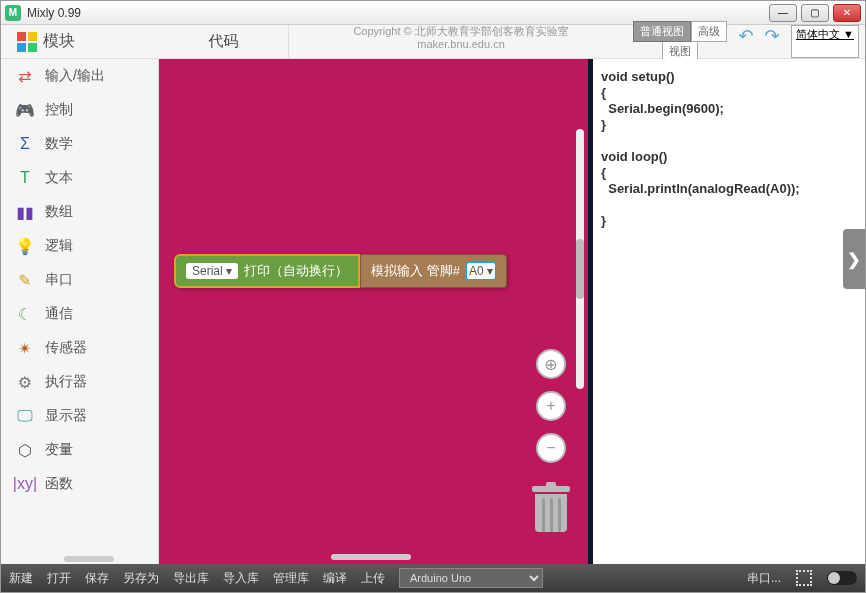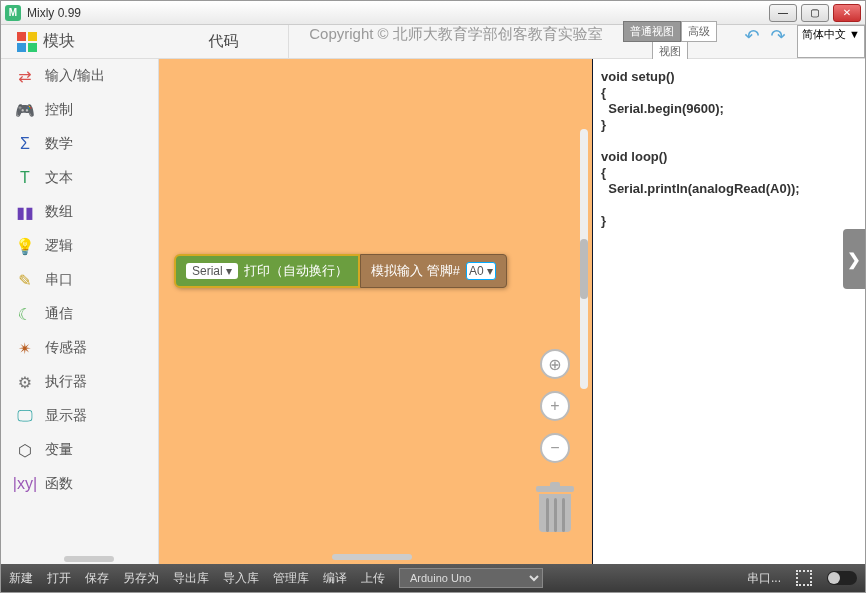--- a/index.html
+++ b/index.html
@@ -15,35 +15,35 @@
 .win-btn.close { background: linear-gradient(#e77,#c33); color: #fff; border-color: #a22; }
 
 .toolbar { height: 34px; background: #f5f5f5; display: flex; border-bottom: 1px solid #ddd; }
 .modules-label { width: 158px; display: flex; align-items: center; padding-left: 16px; gap: 6px; font-size: 16px; color: #555; }
 .puzzle-icon { width: 20px; height: 20px; position: relative; }
 .puzzle-icon::before { content:""; position:absolute; width:9px; height:9px; background:#e74c3c; top:0; left:0; }
 .puzzle-icon::after { content:""; position:absolute; width:9px; height:9px; background:#f1c40f; top:0; right:0; }
 .puzzle-icon span:first-child { position:absolute; width:9px; height:9px; background:#3498db; bottom:0; left:0; }
 .puzzle-icon span:last-child { position:absolute; width:9px; height:9px; background:#2ecc71; bottom:0; right:0; }
 .tab-code { width: 130px; text-align: center; font-size: 15px; color: #444; border-right: 1px solid #ddd; height: 100%; display:flex; align-items:center; justify-content:center; }
-.copyright { flex: 1; text-align: center; font-size: 15px; color: #999; line-height: 1.2; }
-.view-toggle { display: flex; align-items: center; gap: 2px; margin-right: 24px; }
+.copyright { flex: 1; text-align: center; font-size: 11px; color: #999; line-height: 1.2; }
+.view-toggle { display: flex; align-items: center; gap: 2px; margin-right: 8px; }
 .view-btn { font-size: 11px; padding: 2px 6px; border: 1px solid #aaa; background: #fff; color: #666; }
 .view-btn.active { background: #999; color: #fff; border-color: #777; }
 .undo-redo { display: flex; gap: 4px; margin-right: 8px; }
 .ur-btn { width: 22px; height: 22px; display: flex; align-items: center; justify-content: center; color: #5aa8d8; font-size: 18px; }
-.lang-sel { font-size: 11px; padding: 1px 4px; border: 1px solid #aaa; background: #fff; margin-right: 0; }
+.lang-sel { font-size: 11px; padding: 1px 4px; border: 1px solid #aaa; background: #fff; margin-right: 6px; text-decoration: underline; }
 
 .main { display: flex; height: 505px; }
 .sidebar { width: 158px; background: #f5f5f5; border-right: 1px solid #ddd; overflow-y: auto; position: relative; }
 .cat { display: flex; align-items: center; gap: 10px; padding: 7px 14px; font-size: 14px; color: #555; cursor: pointer; }
 .cat-icon { width: 20px; height: 20px; display: flex; align-items: center; justify-content: center; font-size: 16px; }
 .sidebar::after { content:""; position:absolute; bottom:2px; left:40%; width:50px; height:6px; background:#ccc; border-radius:3px; }
 
-.canvas { flex: 1; background: #fdba74; position: relative; border-right: 1px solid #0f172a; }
+.canvas { flex: 1; background: #be185d; position: relative; border-right: 5px solid #0f172a; }
 .canvas-scroll { position:absolute; right:4px; top:70px; width:8px; height:260px; background:#eee; border-radius:4px; }
 .canvas-scroll::before { content:""; position:absolute; top:110px; width:8px; height:60px; background:#bbb; border-radius:4px; }
 .canvas-scroll-h { position:absolute; bottom:4px; left:40%; width:80px; height:6px; background:#ccc; border-radius:3px; }
 
 .block-group { position: absolute; top: 195px; left: 15px; display: flex; filter: drop-shadow(1px 1px 2px rgba(0,0,0,0.3)); }
 .block-serial { background: #6b9e3f; border: 2px solid #d4a823; border-radius: 6px 0 0 6px; padding: 6px 10px; display: flex; align-items: center; gap: 6px; color: #fff; font-size: 13px; }
 .block-serial .dd { background: #fff; color: #555; padding: 1px 6px; border-radius: 3px; font-size: 12px; }
 .block-analog { background: #a67c52; border: 1px solid #7a5a3a; padding: 6px 10px; display: flex; align-items: center; gap: 6px; color: #fff; font-size: 13px; border-radius: 0 4px 4px 0; }
 .block-analog .dd { background: #fff; color: #555; padding: 1px 2px; border-radius: 3px; font-size: 12px; border:1px solid #00aaff; }
 
@@ -84,20 +84,21 @@
   <div class="modules-label">
     <div class="puzzle-icon">
         <span></span>
         <span></span>
       </div>
     <span>模块</span>
   </div>
   <div class="tab-code">代码</div>
   <div class="copyright">
     <div>Copyright © 北师大教育学部创客教育实验室</div>
+    <div>maker.bnu.edu.cn</div>
   </div>
   <div class="view-toggle">
     <div style="display:flex;flex-direction:column;align-items:center">
       <div style="display:flex">
         <div class="view-btn active">普通视图</div>
         <div class="view-btn">高级</div>
       </div>
       <div class="view-btn" style="border-top:none">视图</div>
     </div>
   </div>

